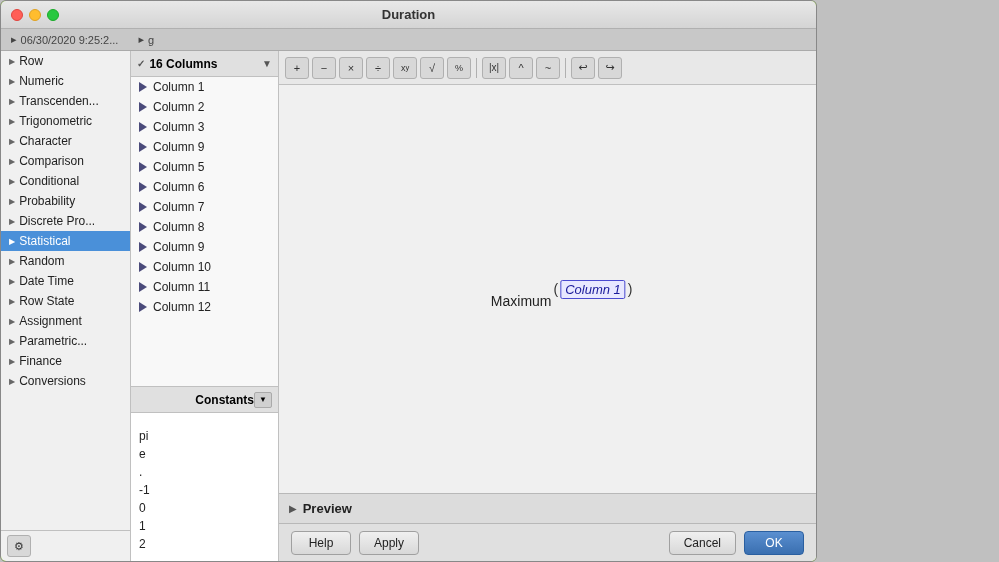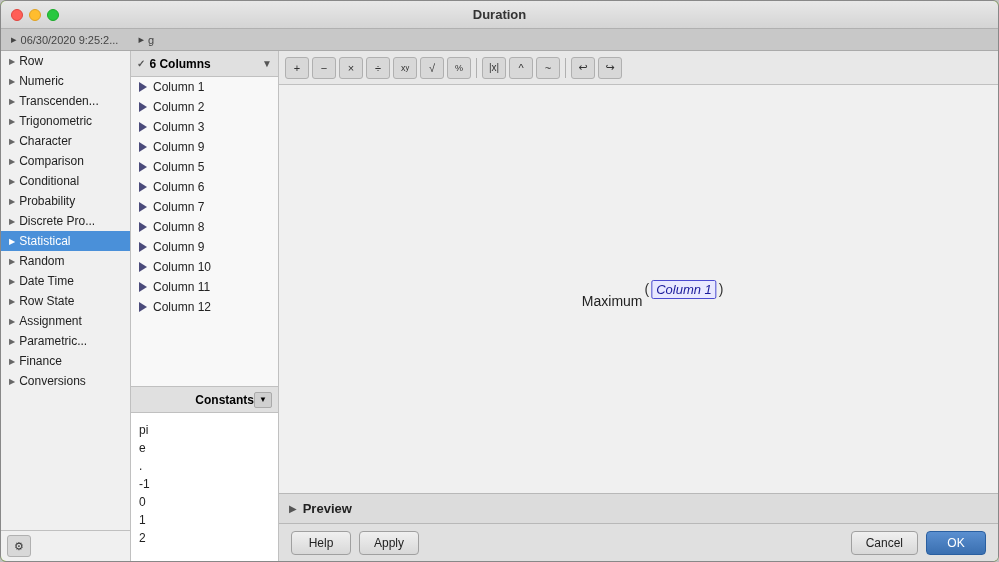--- a/index.html
+++ b/index.html
@@ -6,21 +6,21 @@
     body {
       font-family: -apple-system, BlinkMacSystemFont, 'Lucida Grande', sans-serif;
       font-size: 12px;
       background: #c0c0c0;
       width: 999px;
       height: 562px;
       overflow: hidden;
     }
 
     .window {
-      width: 999px;
+      width: 817px;
       height: 562px;
       background: #84cc16;
       border: 1px solid #888;
       border-radius: 6px;
       overflow: hidden;
       display: flex;
       flex-direction: column;
     }
 
     
@@ -201,21 +201,21 @@
       cursor: pointer;
       display: flex;
       align-items: center;
       justify-content: center;
       font-size: 8px;
     }
     .constants-list {
       flex: 1;
       overflow-y: auto;
       background: white;
-      padding: 8px 8px;
+      padding: 14px 8px;
     }
     .constant-item {
       padding: 2px 0;
       font-size: 12px;
       cursor: pointer;
       color: #222;
     }
 
     
     .right-panel {
@@ -441,21 +441,21 @@
           </div>
         </div>
       <div class="gear-bar">
         <div class="tool-btn">⚙</div>
       </div>
     </div>
 
     <div class="middle-panel">
       <div class="columns-header">
         <span class="check-icon">✓</span>
-        <span>6 Columns</span>
+        <span>16 Columns</span>
         <span style="margin-left:auto; font-size:10px; color:#555;">▼</span>
       </div>
       <div class="columns-list" id="columns-list">
       <div class="column-item">
             <div class="col-tri"></div>
             <span>Column 1</span>
           </div>
           <div class="column-item">
             <div class="col-tri"></div>
             <span>Column 2</span>

